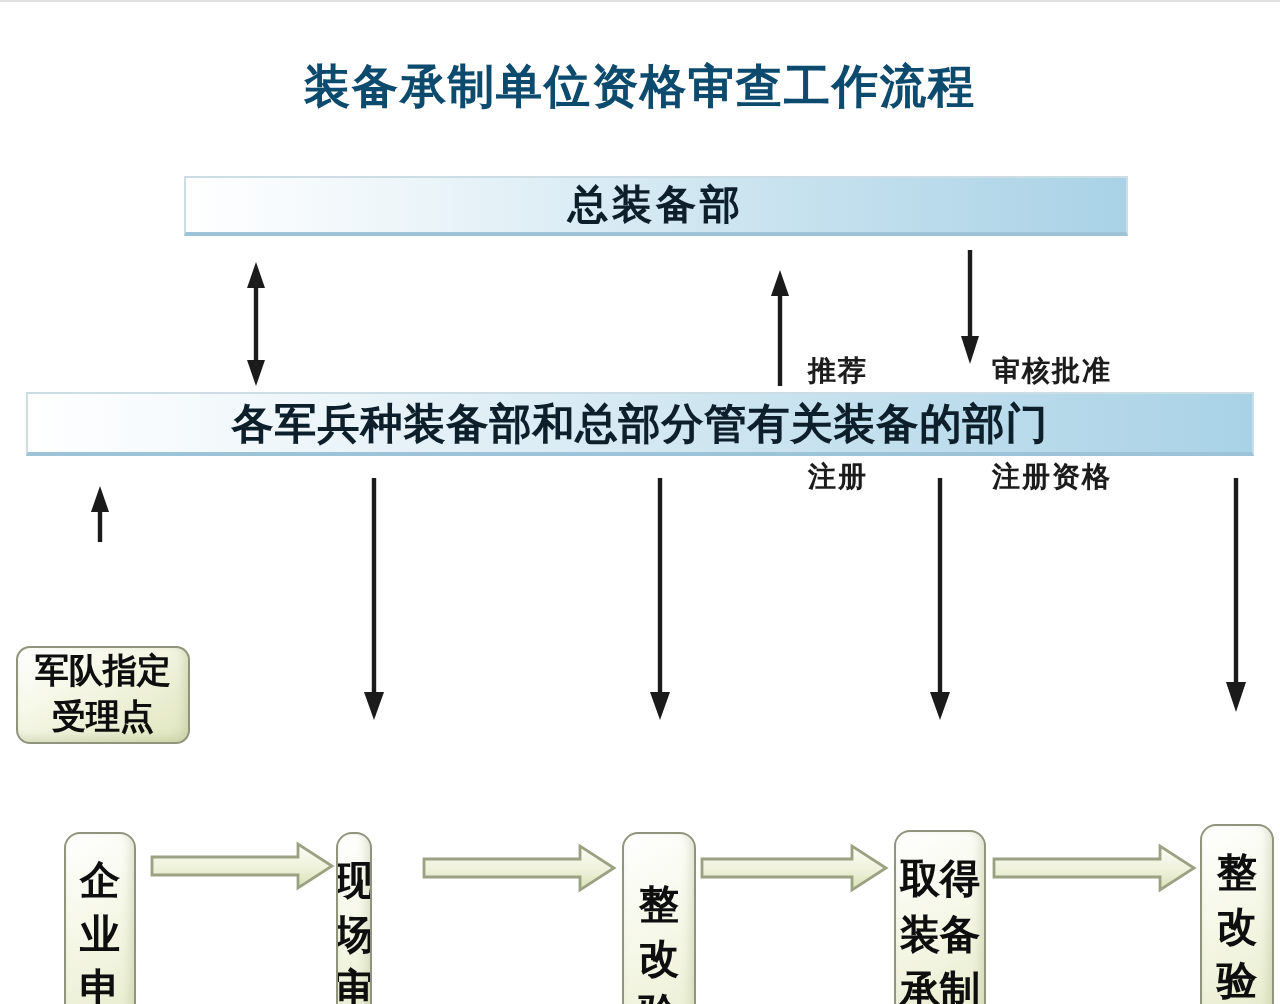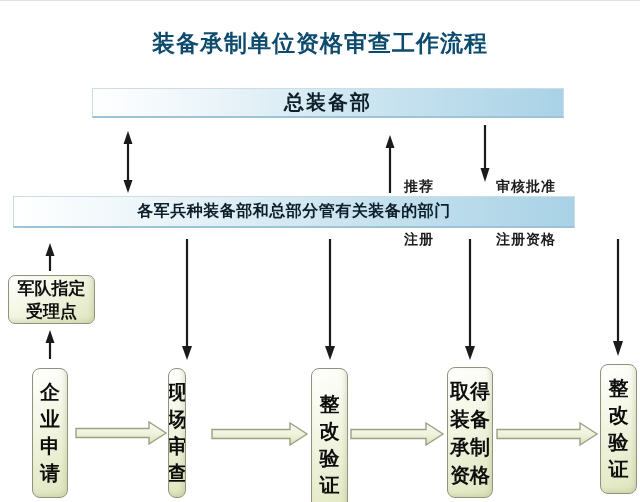--- a/index.html
+++ b/index.html
@@ -13,35 +13,35 @@
     left:0;top:27px;width:640px;text-align:center;
     font-size:23px;font-weight:bold;letter-spacing:1px;color:#0c4a6e;
   }
   .bar{
     display:flex;align-items:center;justify-content:center;
     background:linear-gradient(90deg,#ffffff 0%,#eef6fa 22%,#cfe6f1 55%,#a9d2e6 100%);
     border:1px solid #cddde5;border-bottom:2px solid #9cc3d8;
     font-weight:bold;color:#0d1f2b;box-sizing:border-box;
   }
   #top-bar{left:92px;top:87px;width:472px;height:30px;font-size:20px;letter-spacing:2px;}
-  #middle-bar{left:13px;top:195px;width:562px;height:32px;font-size:16px;letter-spacing:0.5px;}
+  #middle-bar{left:13px;top:195px;width:614px;height:32px;font-size:21px;letter-spacing:0.5px;}
   .edge-label{
     font-size:14px;font-weight:600;line-height:1.25;letter-spacing:1px;color:#1c1c1c;white-space:pre;
   }
   #lbl-report{left:146px;top:139px;}
   #lbl-recommend{left:404px;top:142px;}
   #lbl-approve{left:496px;top:142px;}
   .gbox{
     box-sizing:border-box;
     border:1.5px solid #8f957d;border-radius:8px;
     background:linear-gradient(150deg,#ffffff 0%,#f5f7e6 38%,#dfe5bd 100%);
     box-shadow:inset -2px -2px 4px rgba(150,160,110,.28);
     display:flex;align-items:center;justify-content:center;
     text-align:center;font-weight:bold;color:#0e0e0e;
-    word-break:break-all;overflow:hidden;
+    word-break:break-all;overflow:hidden;margin-top:48px;
   }
   #acceptance-box{left:8px;top:274px;width:87px;height:49px;font-size:17px;line-height:1.35;padding:0 2px;border-radius:7px;}
   .step{font-size:20px;line-height:1.35;padding:0 1px;}
   #step-1{left:32px;top:367px;width:36px;height:130px;}
   #step-2{left:168px;top:367px;width:18px;height:130px;}
   #step-3{left:311px;top:367px;width:37px;height:154px;}
   #step-4{left:447px;top:366px;width:46px;height:131px;line-height:1.4;}
   #step-5{left:600px;top:363px;width:37px;height:130px;}
   #connector-layer{left:0;top:0;pointer-events:none;}
 </style>

